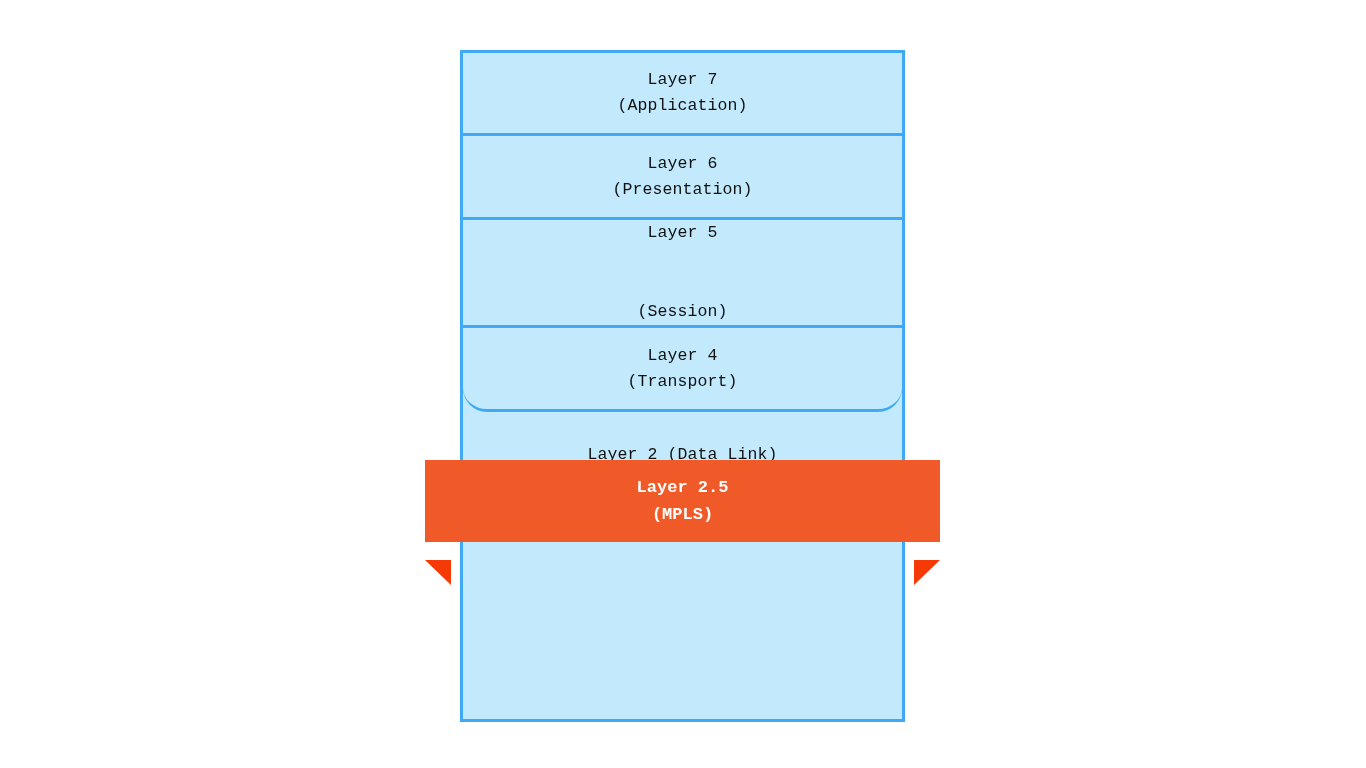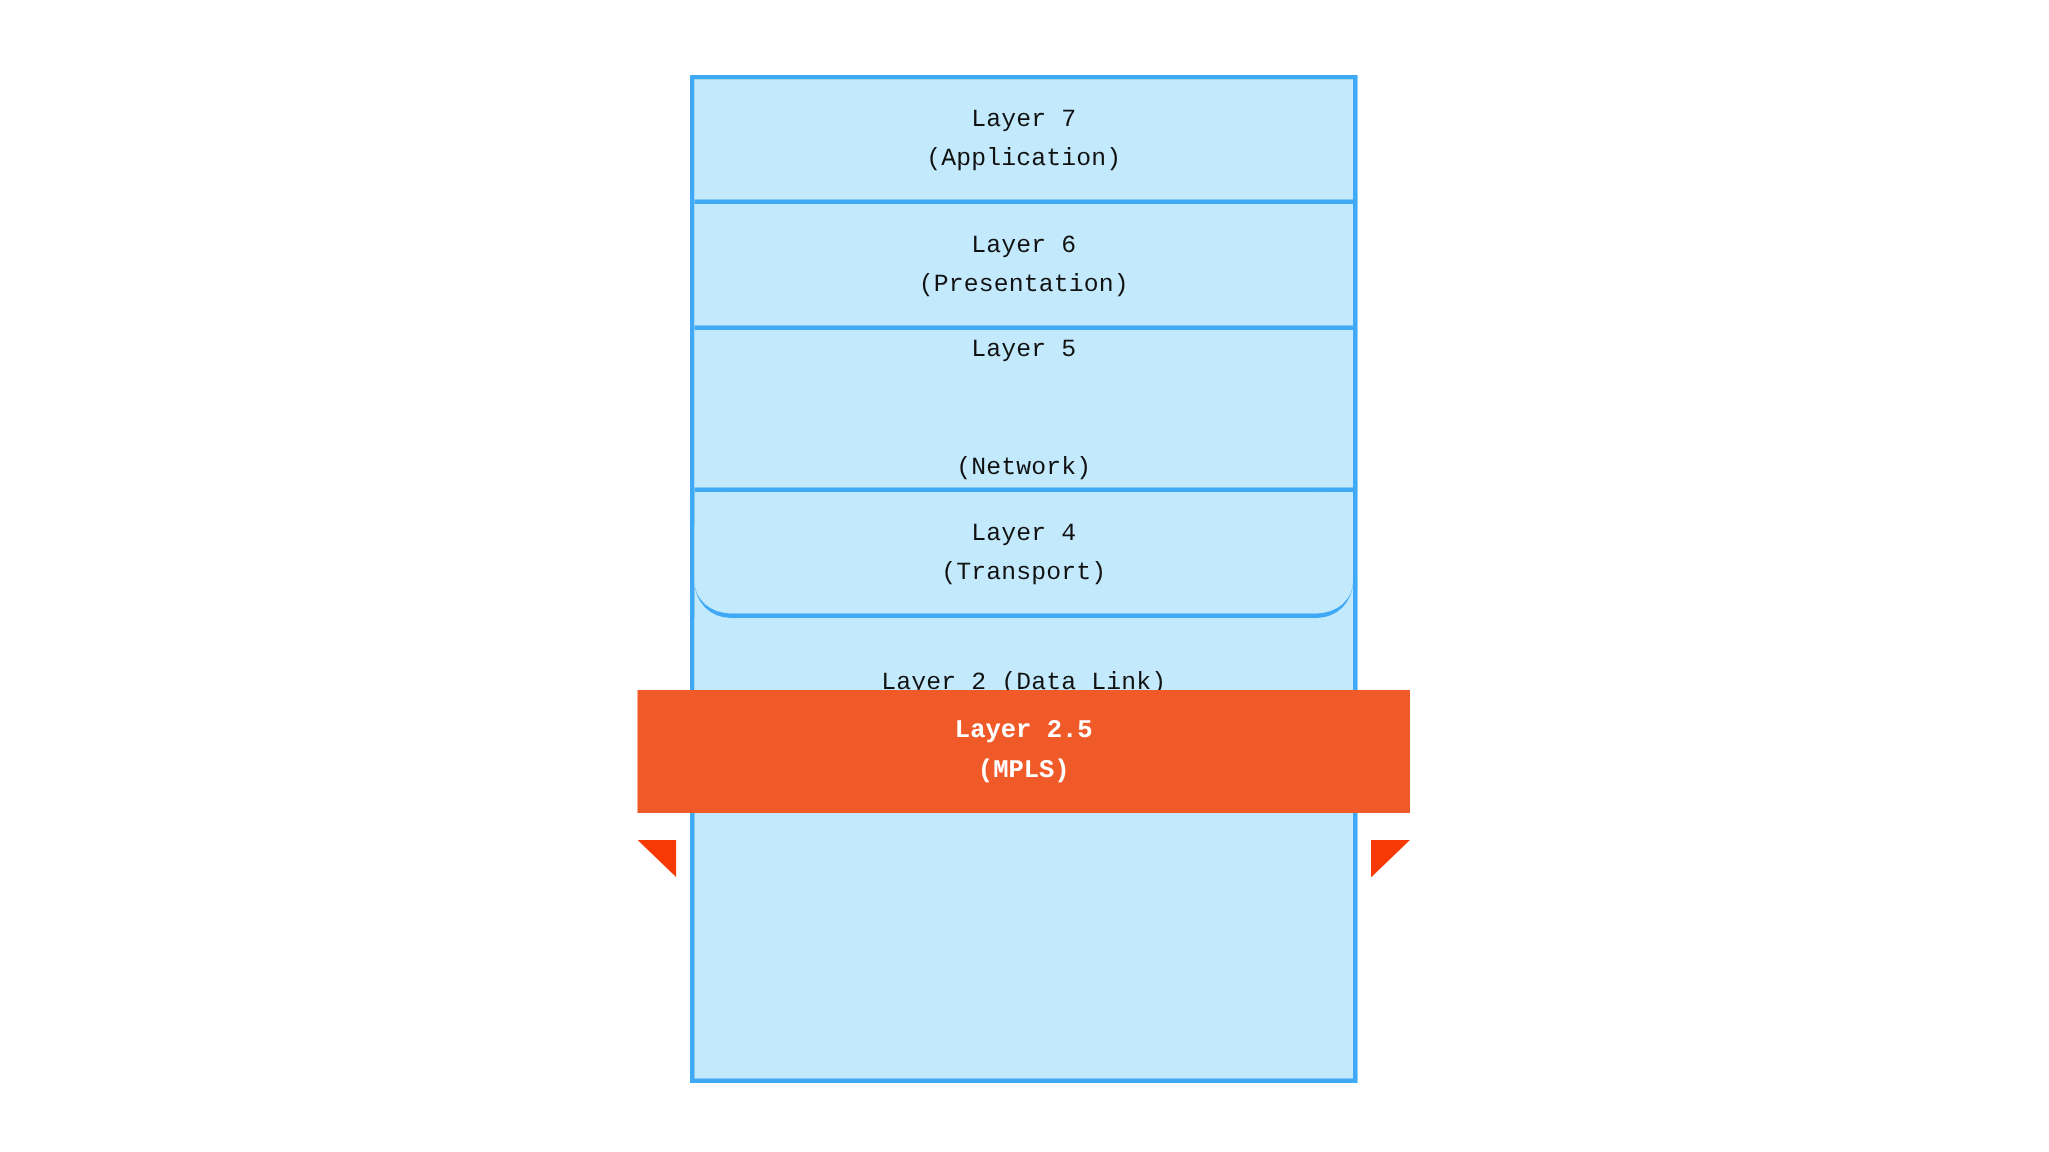--- a/index.html
+++ b/index.html
@@ -135,21 +135,21 @@
       <span class="layer-sub">(Application)</span>
     </div>
 
     <div class="layer-row" id="layer-row-6">
       <span class="layer-title">Layer 6</span>
       <span class="layer-sub">(Presentation)</span>
     </div>
 
     <div class="layer-row" id="layer-row-5">
       <span class="layer-title">Layer 5</span>
-      <span class="layer-sub">(Network)</span>
+      <span class="layer-sub">(Session)</span>
     </div>
 
     <div class="layer-row" id="layer-row-4">
       <span class="layer-title">Layer 4</span>
       <span class="layer-sub">(Transport)</span>
     </div>
 
 
     <div class="layer-row" id="layer-row-2">
       <span class="layer-title">Layer 2 (Data Link)</span>

